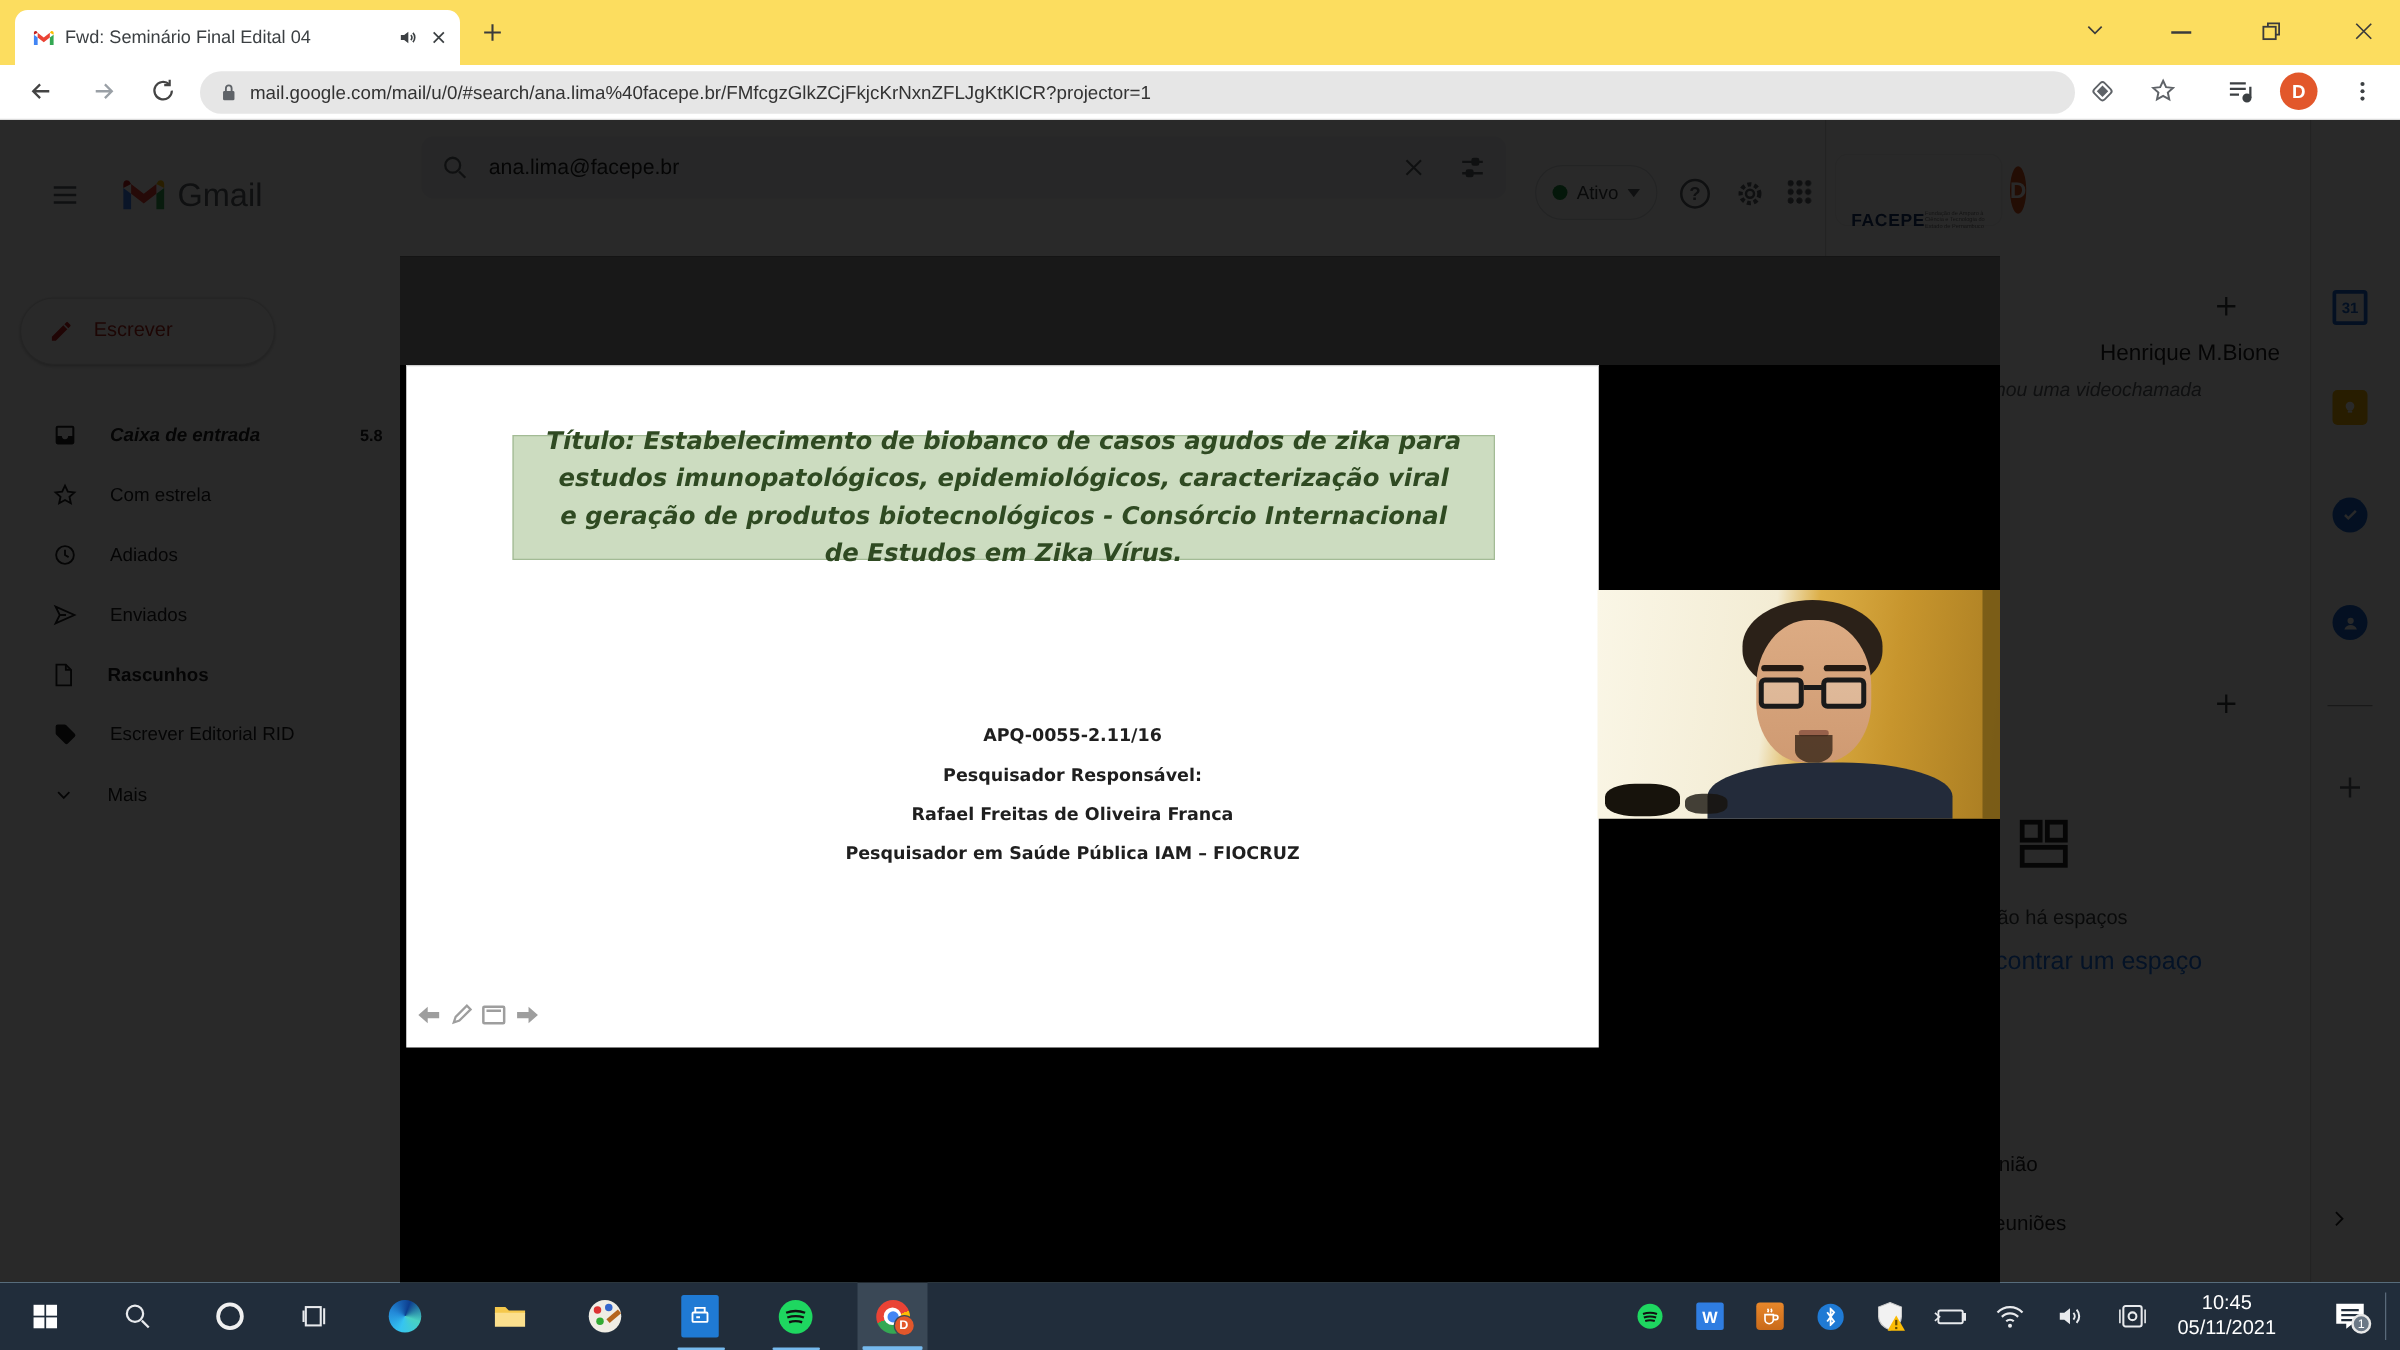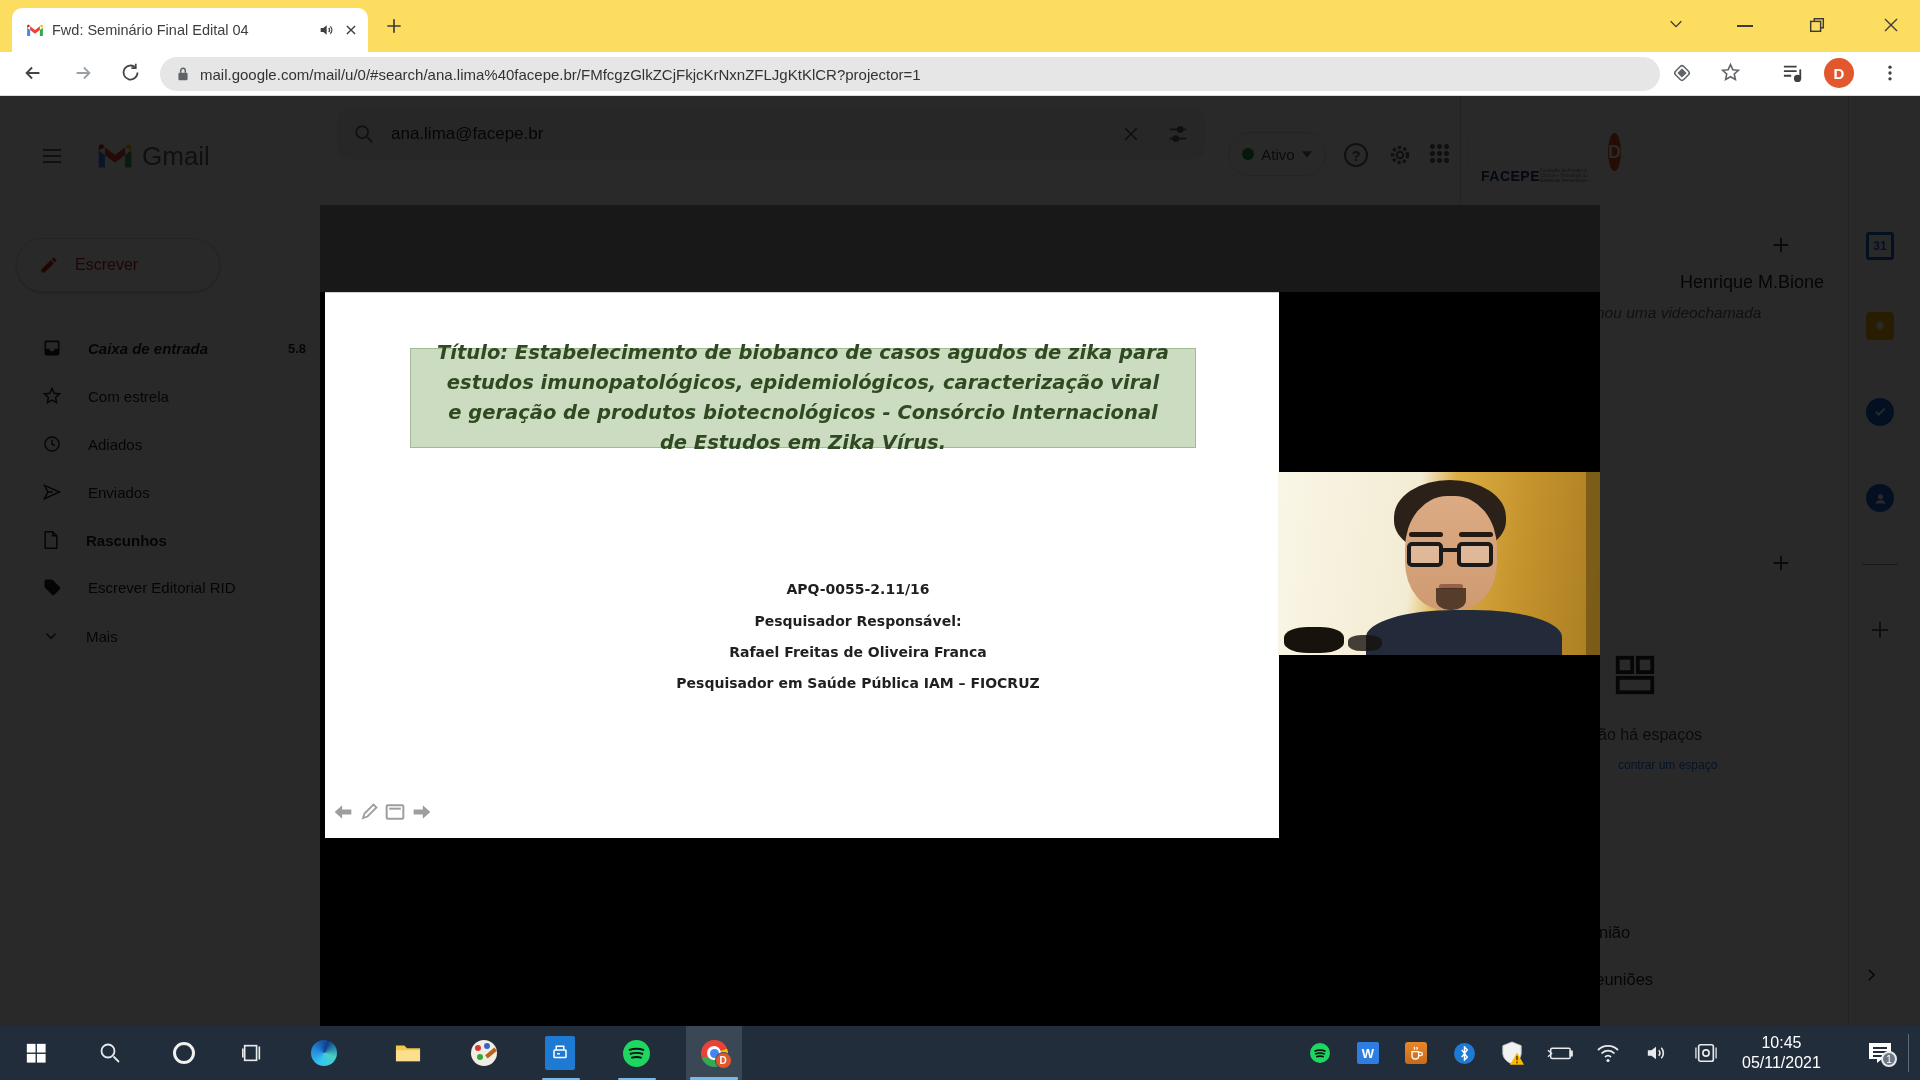--- a/index.html
+++ b/index.html
@@ -323,21 +323,21 @@
         </svg>
     </span>
     <span class="abs" style="left:1612px;top:556px;">
       <svg width="46" height="46" viewBox="0 0 24 24" fill="none" stroke="#2a2a2a" stroke-width="2">
           <rect x="3" y="3" width="7.5" height="7.5"></rect>
           <rect x="13.5" y="3" width="7.5" height="7.5"></rect>
           <rect x="3" y="13.5" width="18" height="7.5"></rect>
         </svg>
     </span>
     <span class="abs" style="left:1598px;top:630px;font-size:16px;color:#3c4043;">ão há espaços</span>
-    <span class="abs link-blue" style="left:1596px;top:662px;font-size:12px;margin-left:22px;">contrar um espaço</span>
+    <span class="abs link-blue" style="left:1596px;top:662px;font-size:20px;">contrar um espaço</span>
 
     <span class="abs" style="left:1490px;top:826px;">
       <svg width="24" height="20" viewBox="0 0 28 22" fill="none" stroke="#202124" stroke-width="2">
           <rect x="2" y="3" width="17" height="16" rx="2"></rect>
           <path d="M19 9l7-4v12l-7-4"></path>
           <path d="M8 11h6M11 8v6"></path>
         </svg>
     </span>
     <span class="abs" style="left:1532px;top:827px;font-size:16.5px;color:#202124;">Nova reunião</span>
     <span class="abs" style="left:1491px;top:872px;">

